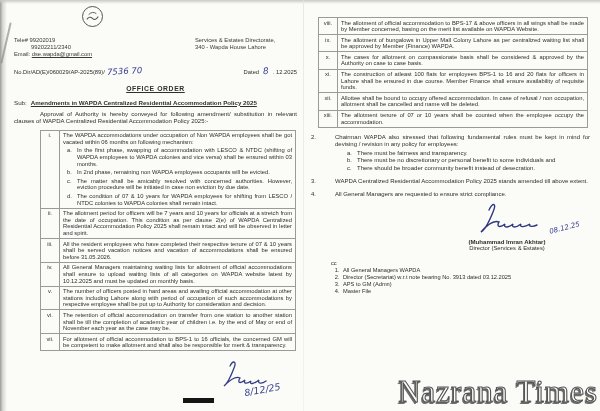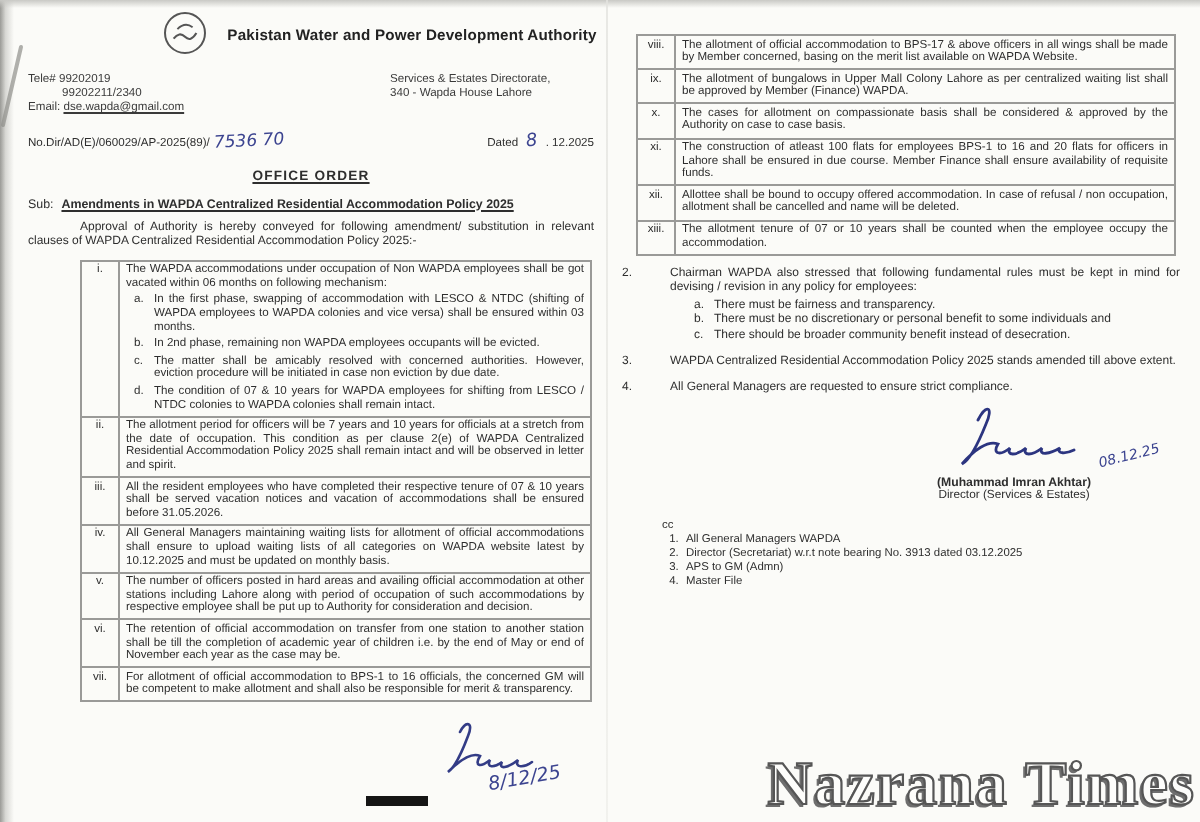--- a/index.html
+++ b/index.html
@@ -77,42 +77,41 @@
   .cc-block { margin-top:9px; margin-left:20px; font-size:5.7px; line-height:7px; }
   .cc-item { display:flex; }
   .cc-item .ccnum { width:12px; flex-shrink:0; text-align:center; }
 
   .left-sign { position:absolute; left:196px; top:358px; width:110px; height:48px; }
   .left-sign svg { display:block; }
   .left-sign .hand-sm { position:absolute; left:48px; top:26px; font-size:9.5px; transform:rotate(-10deg); }
   .black-dash { position:absolute; left:183px; top:398px; width:31px; height:4.5px; background:#151515; }
 
   .watermark { position:absolute; right:2px; bottom:1px; font-family:"Liberation Serif", serif;
-    font-size:31px; font-weight:bold; color:#fdfdfb; letter-spacing:1px; white-space:nowrap;
+    font-size:31px; font-weight:normal; color:#fdfdfb; letter-spacing:1px; white-space:nowrap;
     -webkit-text-stroke:1.1px #565656;
     text-shadow:-1.5px 1.5px 0 #6e6e6e, -0.5px 0.5px 0 #6e6e6e; }
 </style>
 </head>
 <body>
 
 <div class="page">
   <div class="scan-edge-left"></div>
   <div class="scan-edge-top"></div>
   <div class="scratch"></div>
   <div class="fold-line"></div>
 
   <div class="col-left">
     <div class="hdr">
       <div class="logo">
         <svg viewBox="0 0 20 20">
           <path d="M4 13 Q7 9 10 12 Q13 15 16 10" fill="none" stroke="#555" stroke-width="1.1"></path>
           <path d="M6 8 Q10 4 14 7" fill="none" stroke="#555" stroke-width="1"></path>
         </svg>
       </div>
-      <div class="authority">Pakistan Water and Power Development Authority</div>
     </div>
 
     <div class="contact">
       <div class="contact-left">
         <div><span>Tele#</span> <span>99202019</span></div>
         <div class="indent">99202211/2340</div>
         <div><span>Email:</span> <span class="email-u">dse.wapda@gmail.com</span></div>
       </div>
       <div class="contact-right">
         <div>Services &amp; Estates Directorate,</div>

